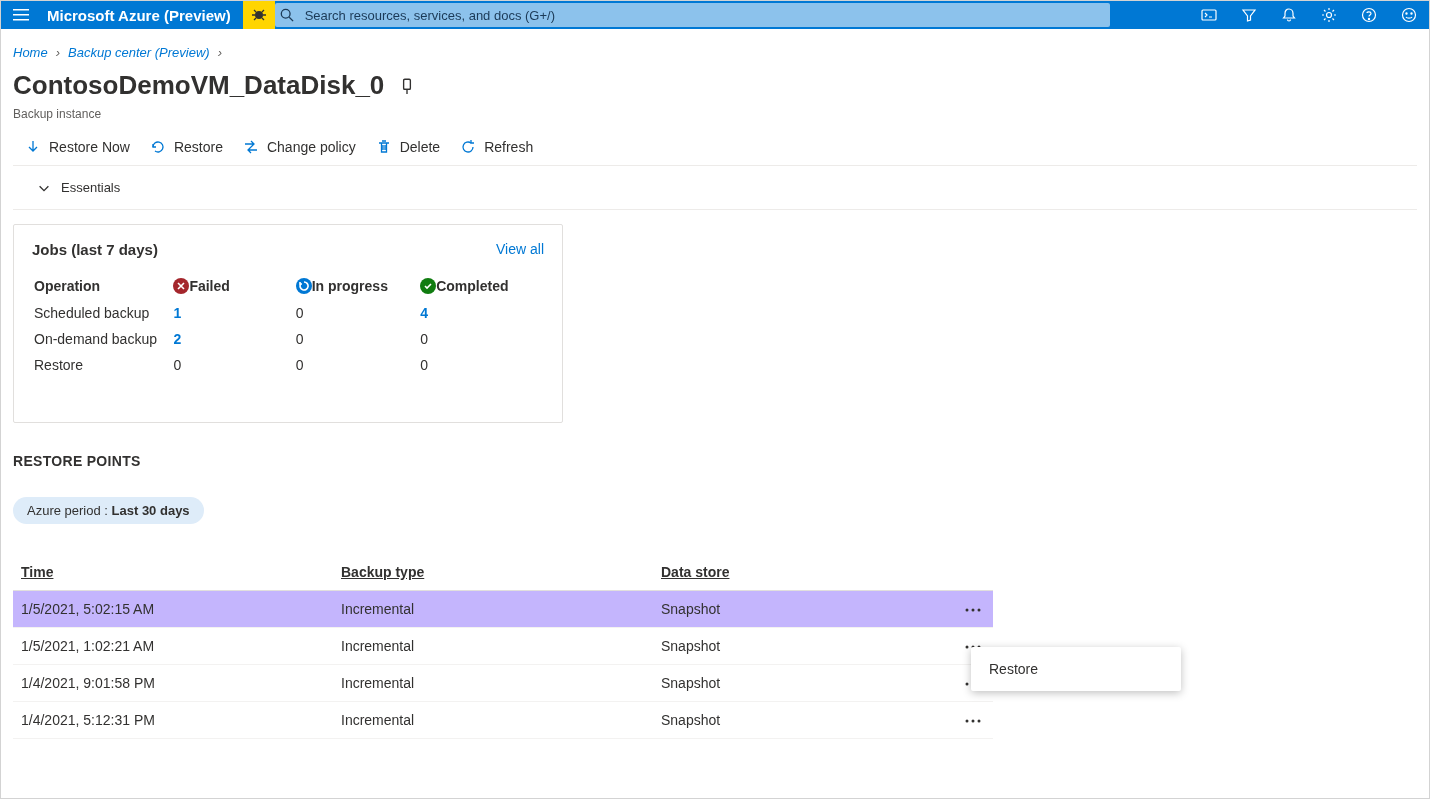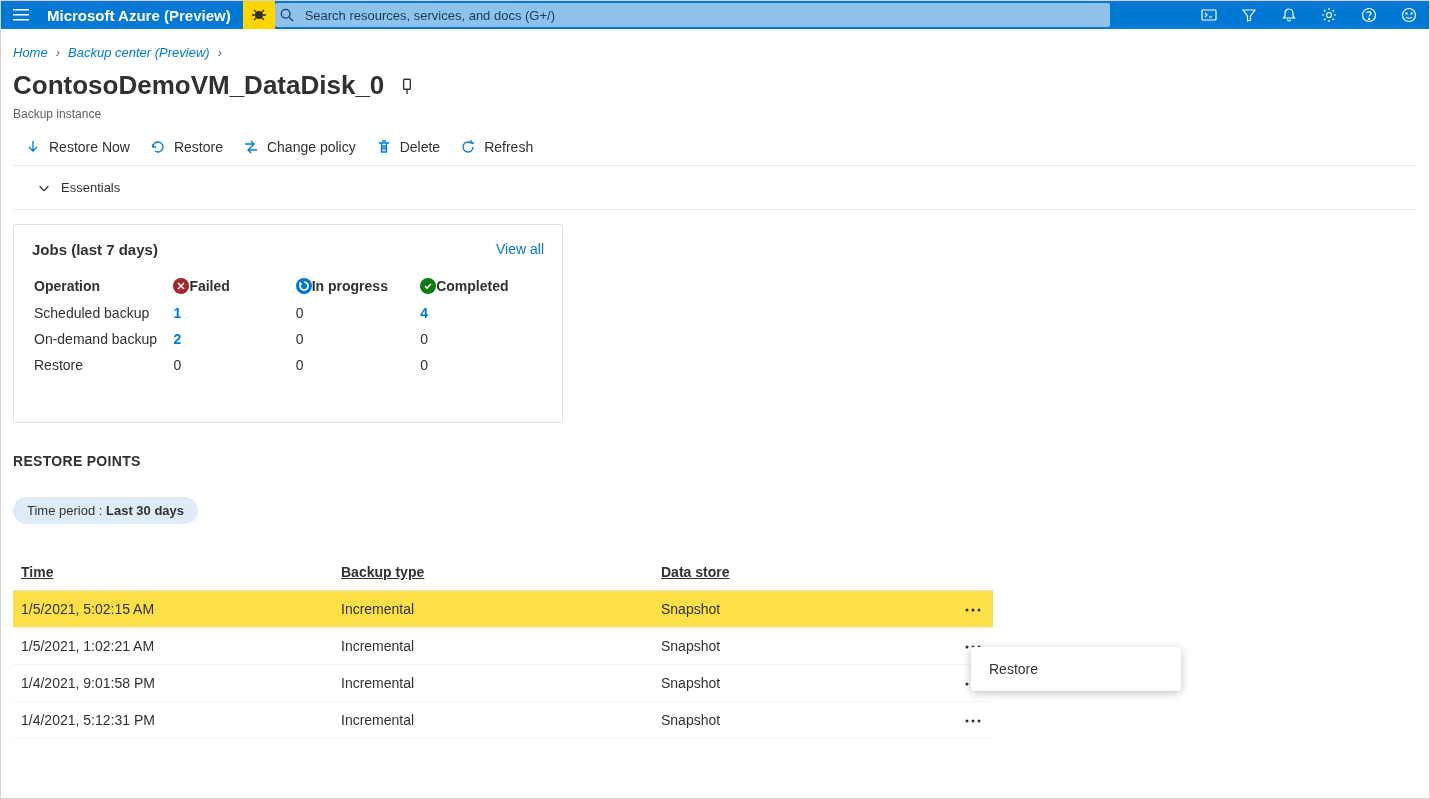--- a/index.html
+++ b/index.html
@@ -58,21 +58,21 @@
     .ic-green { background:#107c10;}
     .icon-circle svg{ width:10px;height:10px;}
     .link-blue { color:#0078d4; font-weight:600; }
     .restore-heading { font-weight:700; letter-spacing:0.3px; font-size:14px; margin:30px 0 28px 0; }
     .time-pill { display:inline-block; background:#deecf9; border-radius:14px; padding:6px 14px; font-size:13px; margin-bottom:30px;}
     .time-pill .label { color:#323130;}
     .time-pill .val { font-weight:600;}
     .rp-table { width:980px; border-collapse:collapse; font-size:14px;}
     .rp-table th { text-align:left; font-weight:600; padding:10px 8px; border-bottom:1px solid #e1dfdd;text-decoration:underline;}
     .rp-table td { padding:10px 8px; border-bottom:1px solid #f3f2f1;}
-    .rp-table tr.hover td { background:#fde047;}
+    .rp-table tr.hover td { background:#c4b5fd;}
     .row-more { text-align:right; width:40px;}
     .more-dots { cursor:pointer; display:inline-block; padding:2px 4px; line-height:0;}
     .context-menu {
       position:absolute;
       top:646px; left:970px;
       width:210px; background:#fff;
       box-shadow:0 2px 8px rgba(0,0,0,0.25);
       border-radius:2px; padding:4px 0;
     }
     .context-menu .item { padding:10px 18px; cursor:pointer; font-size:14px;}
@@ -274,21 +274,21 @@
         <td>0</td>
       </tr>
     </tbody>
       </table>
   </div>
 
   
   <div class="restore-heading">RESTORE POINTS</div>
 
   <div class="time-pill">
-    <span class="label">Time period : </span><span class="val">Last 30 days</span>
+    <span class="label">Azure period : </span><span class="val">Last 30 days</span>
   </div>
 
   <table class="rp-table">
     <tbody>
         <tr>
       <th style="width:320px">Time</th>
       <th style="width:320px">Backup type</th>
       <th>Data store</th>
       <th class="row-more"></th>
     </tr>

